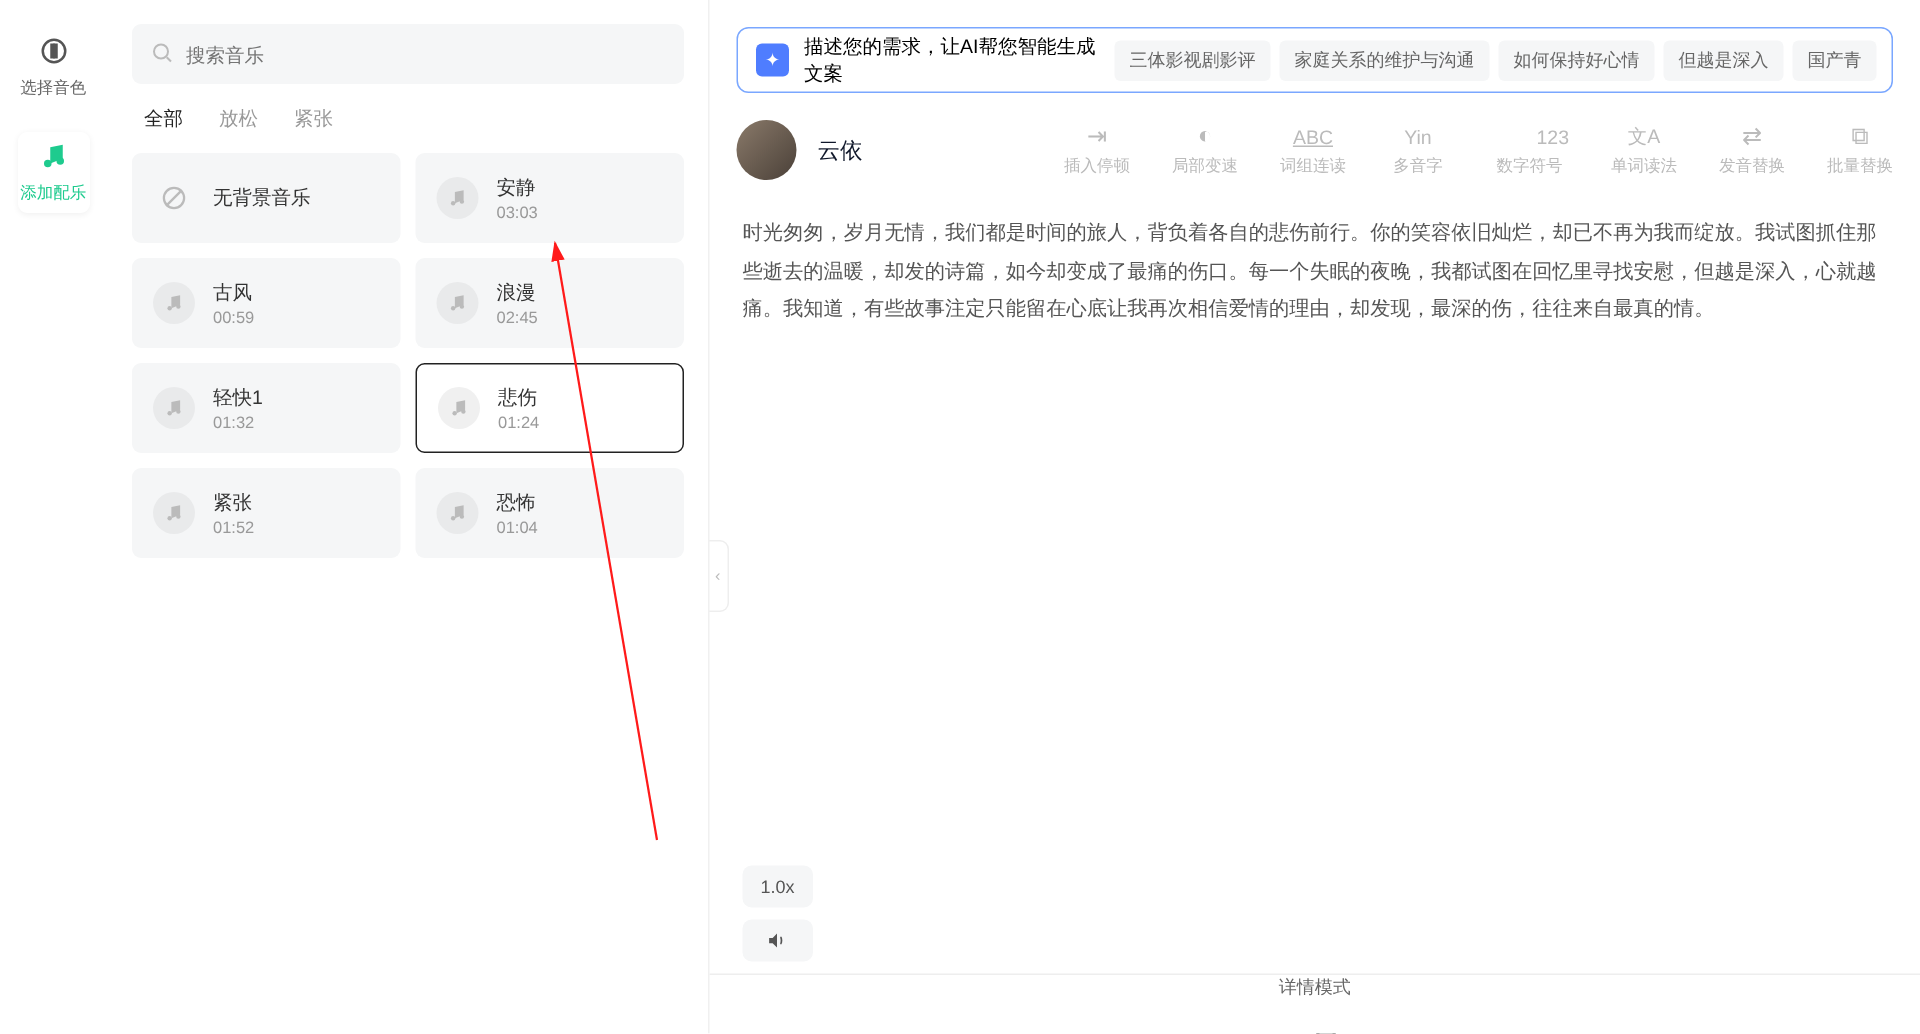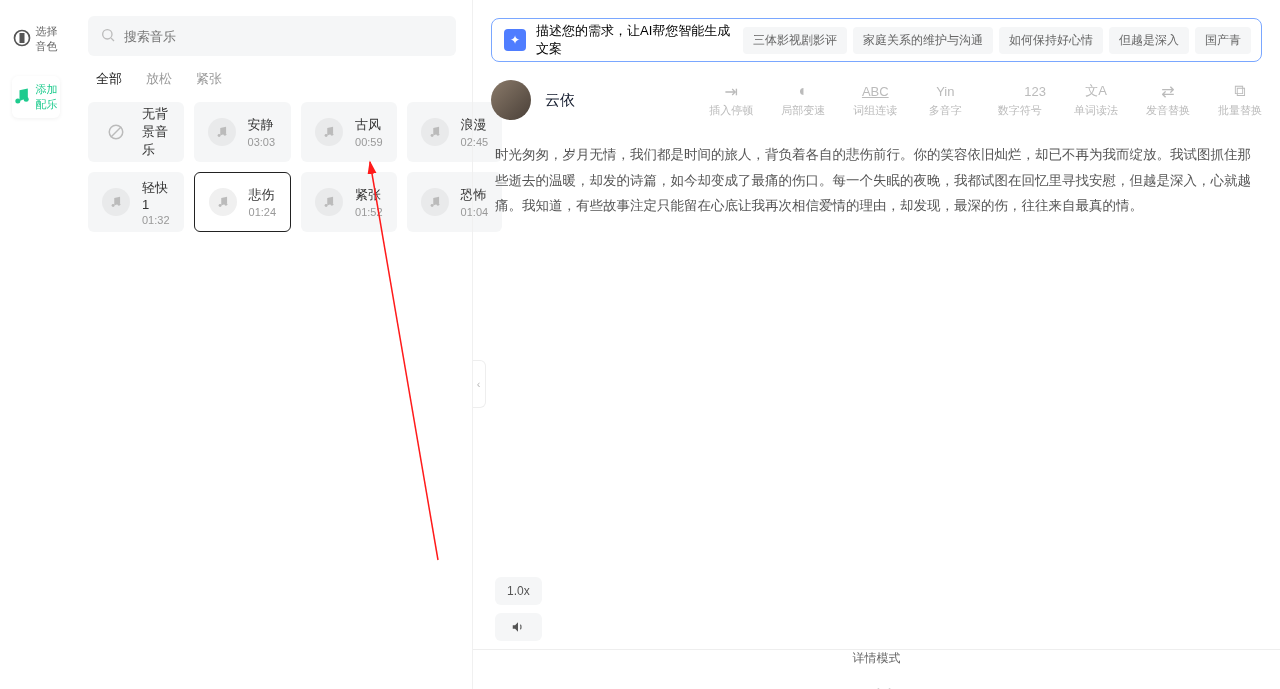--- a/index.html
+++ b/index.html
@@ -1,34 +1,34 @@
 <!DOCTYPE html>
 <html><head>
 <meta charset="utf-8">
 <style>
 * { box-sizing: border-box; margin: 0; padding: 0; }
 body { font-family: -apple-system, "PingFang SC", "Microsoft YaHei", sans-serif; font-size: 13px; color: #333; background: #fff; overflow: hidden; }
 .app { display: flex; height: 689px; width: 1280px; position: relative; }
 
 
 .rail { width: 72px; border-right: 1px solid #fff; padding-top: 18px; display: flex; flex-direction: column; align-items: center; gap: 16px; }
-.rail-item { display: flex; flex-direction: row; align-items: center; gap: 4px; cursor: pointer; width: 48px; padding: 6px 0; border-radius: 6px; }
+.rail-item { display: flex; flex-direction: column; align-items: center; gap: 4px; cursor: pointer; width: 48px; padding: 6px 0; border-radius: 6px; }
 .rail-item.active { background: #fff; box-shadow: 0 1px 4px rgba(0,0,0,0.06); }
 .rail-label { font-size: 11px; color: #666; }
 .rail-item.active .rail-label { color: #1ecb8e; }
 .rail-icon svg { width: 20px; height: 20px; }
 
 
 .music-panel { width: 400px; padding: 16px 16px 0 16px; display: flex; flex-direction: column; }
 .search { display: flex; align-items: center; gap: 8px; background: #f5f6f7; border-radius: 6px; padding: 8px 12px; height: 40px; }
 .search input { border: none; background: transparent; outline: none; font-size: 13px; color: #999; flex: 1; }
 .tabs { display: flex; gap: 24px; padding: 14px 8px 14px 8px; font-size: 13px; color: #999; }
 .tab { cursor: pointer; }
 .tab.active { color: #222; font-weight: 500; }
-.grid { display: grid; grid-template-columns: 1fr 1fr 1fr 1fr; gap: 10px; }
+.grid { display: grid; grid-template-columns: 1fr 1fr; gap: 10px; }
 .track { display: flex; align-items: center; gap: 12px; background: #f5f6f7; border-radius: 6px; padding: 12px 14px; cursor: pointer; height: 60px; }
 .track.selected { background: #fff; border: 1px solid #222; }
 .track-icon { width: 28px; height: 28px; border-radius: 50%; background: #e9eaeb; display: flex; align-items: center; justify-content: center; color: #999; flex-shrink: 0; }
 .track.selected .track-icon { background: #f0f0f0; }
 .track.none .track-icon { background: transparent; }
 .track-info { display: flex; flex-direction: column; gap: 2px; }
 .track-name { font-size: 13px; color: #333; }
 .track-dur { font-size: 11px; color: #999; }
 
 

